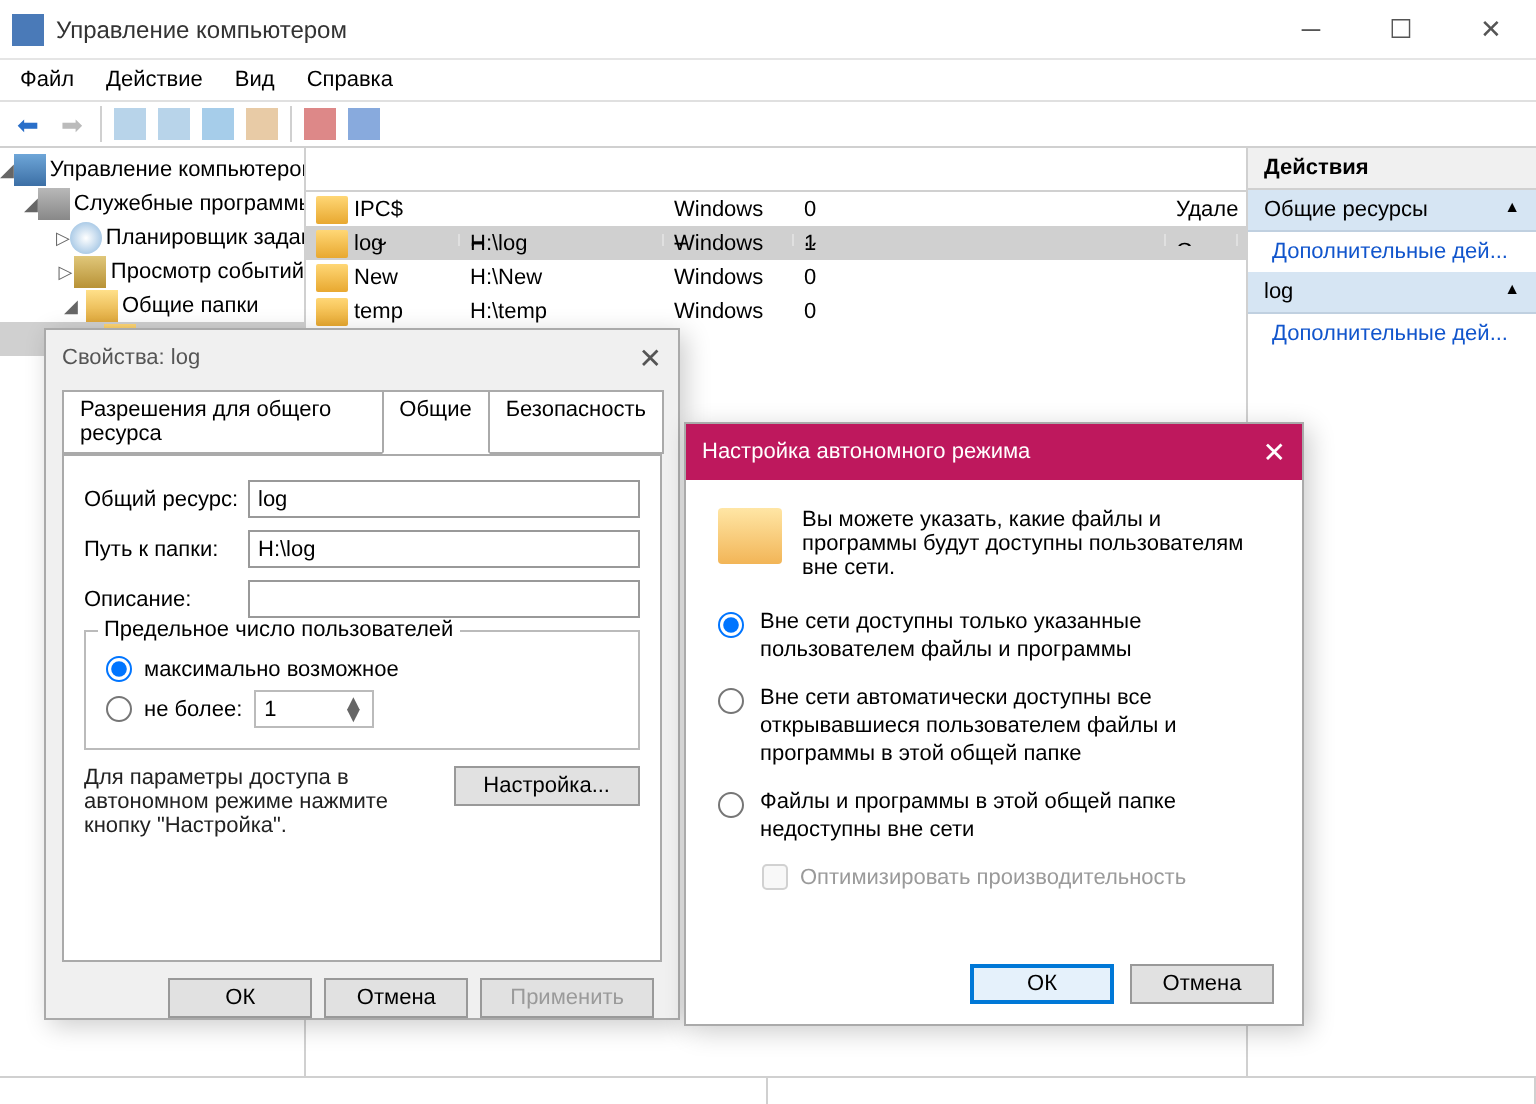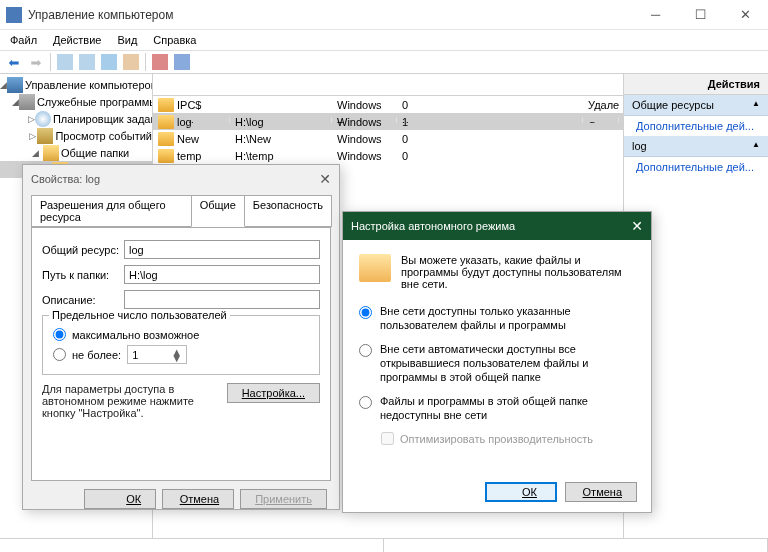--- a/index.html
+++ b/index.html
@@ -30,51 +30,51 @@
 
 .list-pane { flex: 1; border-right: 1px solid #d0d0d0; }
 .list-header { display: flex; height: 22px; border-bottom: 1px solid #d0d0d0; }
 .list-header .col { padding: 3px 5px; border-right: 1px solid #e0e0e0; white-space: nowrap; overflow: hidden; margin-top: 43px; }
 .list-row { display: flex; height: 17px; align-items: center; }
 .list-row.sel { background: #d0d0d0; }
 .list-row .cell { padding: 0 5px; white-space: nowrap; overflow: hidden; display: flex; align-items: center; }
 .share-icon { width: 16px; height: 14px; background: linear-gradient(#ffd776,#e8a830); border-radius: 1px; margin-right: 3px; position: relative; }
 
 .actions-pane { width: 144px; }
-.actions-header { background: #f0f0f0; border-bottom: 1px solid #d0d0d0; padding: 4px 8px; font-weight: bold; text-align: right; }
+.actions-header { background: #f0f0f0; border-bottom: 1px solid #d0d0d0; padding: 4px 8px; font-weight: bold; }
 .actions-group { background: #d6e5f3; padding: 4px 8px; display: flex; justify-content: space-between; border-bottom: 1px solid #c0d0e0; }
 .actions-item { padding: 4px 12px; color: #15c; white-space: nowrap; overflow: hidden; }
 .arrow-up { font-size: 8px; }
 
 .statusbar { height: 14px; border-top: 1px solid #d0d0d0; display: flex; }
 .statusbar div { flex: 1; border-right: 1px solid #d0d0d0; }
 
 
 .dlg { position: absolute; background: #fff; border: 1px solid #aaa; box-shadow: 3px 3px 12px rgba(0,0,0,0.2); }
 .dlg-props { left: 22px; top: 164px; width: 318px; height: 346px; background: #f0f0f0; }
 .dlg-title { height: 28px; display: flex; align-items: center; padding: 0 8px; color: #555; }
-.dlg-title.dark { background: #14532d; color: #fff; }
+.dlg-title.dark { background: #be185d; color: #fff; }
 .dlg-close { margin-left: auto; font-size: 14px; }
 .dlg-close.light { color: #fff; }
 .dlg-tabs { display: flex; margin: 2px 8px 0 8px; }
 .dlg-tab { border: 1px solid #aaa; background: #fff; padding: 3px 8px; margin-right: -1px; position: relative; }
 .dlg-tab.active { border-bottom: 1px solid #fff; z-index: 2; }
 .dlg-body { background: #fff; border: 1px solid #aaa; margin: 0 8px 8px 8px; padding: 12px 10px; height: 254px; }
 .frow { display: flex; align-items: center; margin-bottom: 6px; }
 .frow label { width: 82px; }
 .frow input[type=text] { flex: 1; border: 1px solid #999; padding: 2px 4px; font-size: 11px; height: 19px; }
 .fieldset { border: 1px solid #bbb; padding: 8px 10px 6px 10px; margin-top: 6px; position: relative; }
 .fieldset .legend { position: absolute; top: -7px; left: 6px; background: #fff; padding: 0 3px; }
 .radio-row { display: flex; align-items: center; margin: 4px 0; }
 .radio-row input { margin-right: 6px; }
 .spin { border: 1px solid #bbb; background: #fff; width: 60px; height: 19px; padding: 1px 4px; margin-left: 6px; display: flex; align-items: center; justify-content: space-between; }
 .spin .arrows { display: flex; flex-direction: column; font-size: 6px; line-height: 6px; color: #666; }
 .hint-row { display: flex; align-items: flex-start; margin-top: 8px; }
 .hint-row .txt { flex: 1; color: #222; }
-.btn { border: 1px solid #999; background: #e1e1e1; padding: 3px 14px; min-width: 72px; text-align: right; text-decoration: underline; }
+.btn { border: 1px solid #999; background: #e1e1e1; padding: 3px 14px; min-width: 72px; text-align: center; }
 .dlg-buttons { display: flex; justify-content: flex-end; gap: 6px; padding: 0 12px 10px 0; }
 
 
 .dlg-offline { left: 342px; top: 211px; width: 310px; height: 302px; }
 .dlg-offline .body { padding: 14px 16px; height: 232px; }
 .info-row { display: flex; margin-bottom: 14px; }
 .info-icon { width: 32px; height: 28px; margin-right: 10px; background: linear-gradient(#ffe6a5,#f2b557); border-radius: 2px; flex-shrink: 0; }
 .opt { display: flex; align-items: flex-start; margin: 10px 0; }
 .opt input { margin: 2px 8px 0 0; flex-shrink: 0; }
 .opt .lbl { line-height: 14px; }

